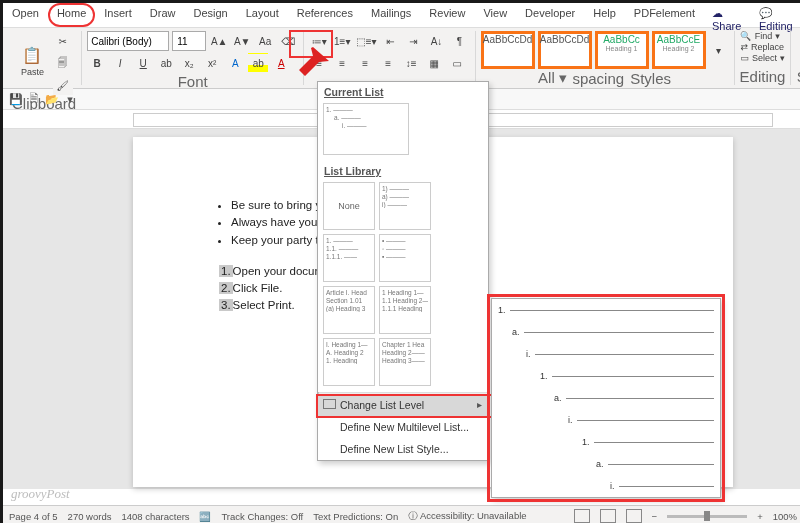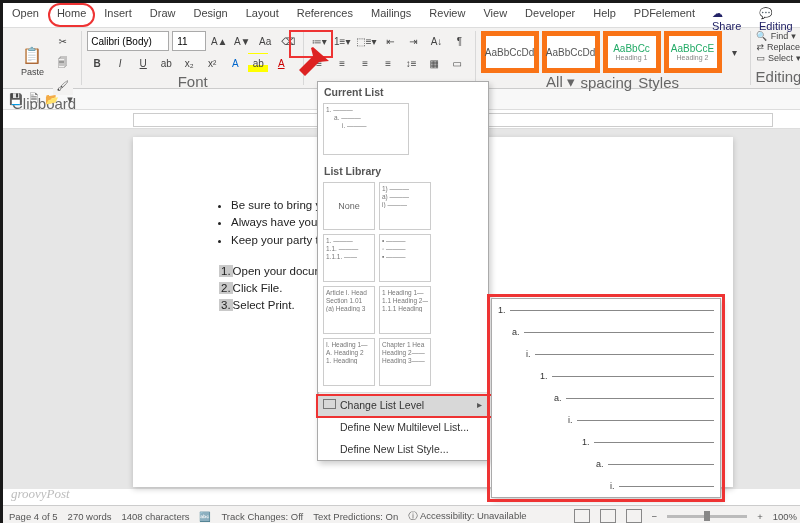--- a/index.html
+++ b/index.html
@@ -16,21 +16,21 @@
   .ribbon{height:54px;background:#f3f2f1;border-bottom:1px solid #ccc;display:flex;align-items:flex-start;padding:3px 4px;gap:0;}
   .rgroup{display:flex;flex-direction:column;align-items:center;border-right:1px solid #d8d8d8;padding:0 5px;height:100%;justify-content:space-between;}
   .rgroup:last-child{border-right:none;}
   .rrow{display:flex;align-items:center;gap:3px;}
   .rbtn{min-width:18px;height:18px;border:1px solid transparent;display:flex;align-items:center;justify-content:center;font-size:10px;color:#444;background:#f3f2f1;}
   .rlabel{font-size:15px;color:#666;}
   .big-btn{width:34px;height:38px;display:flex;flex-direction:column;align-items:center;justify-content:flex-start;font-size:9px;color:#444;gap:1px;}
   .big-ico{width:22px;height:22px;display:flex;align-items:center;justify-content:center;font-size:16px;}
   .font-sel{border:1px solid #aaa;background:#fff;font-size:10px;padding:1px 3px;width:74px;height:16px;}
   .size-sel{border:1px solid #aaa;background:#fff;font-size:10px;padding:1px 4px;width:24px;height:16px;}
-  .style-item{width:48px;height:32px;border:5px solid #f97316;background:#fff;font-size:8px;display:flex;flex-direction:column;align-items:center;justify-content:center;color:#555;}
+  .style-item{width:48px;height:32px;border:3px solid #f97316;background:#fff;font-size:8px;display:flex;flex-direction:column;align-items:center;color:#555;}
   .style-item .st-t{font-size:10px;}
   .style-item .st-l{font-size:7px;color:#888;}
   .editing-row{display:flex;align-items:center;gap:3px;font-size:9px;color:#444;}
   
   .ml-ribbon-hl{position:absolute;left:286px;top:27px;width:40px;height:24px;border:2px solid #e33;}
   
   .arrow{position:absolute;left:266px;top:42px;width:60px;height:40px;pointer-events:none;}
   
   .quickbar{height:20px;background:#f8f8f8;border-bottom:1px solid #ddd;display:flex;align-items:center;gap:4px;padding:0 6px;font-size:10px;color:#555;}
   .qico{width:14px;height:14px;display:flex;align-items:center;justify-content:center;font-size:11px;}
@@ -39,21 +39,21 @@
   .ruler{position:absolute;left:130px;right:30px;top:3px;height:12px;background:#fff;border:1px solid #ccc;}
   
   .docarea{position:relative;height:360px;background:#e6e6e6;}
   .page{position:absolute;left:130px;top:8px;width:600px;height:350px;background:#fff;box-shadow:0 2px 6px rgba(0,0,0,.2);}
   .doc-content{position:absolute;left:80px;top:60px;font-size:11.5px;color:#222;line-height:1.5;}
   .bul{list-style:disc;margin:0 0 14px 18px;padding:0;}
   .num{margin:0 0 0 6px;padding:0;}
   .num-hl{background:#c9c9c9;padding:0 2px;}
   
   .dd{position:absolute;left:314px;top:78px;width:170px;background:#fff;border:1px solid #aaa;box-shadow:2px 3px 6px rgba(0,0,0,.2);font-size:10.5px;z-index:10;}
-  .dd-head{font-weight:600;padding:4px 6px 2px;color:#555;}
+  .dd-head{font-weight:600;padding:4px 6px 2px;color:#555;text-decoration:underline;}
   .dd-grid{display:flex;flex-wrap:wrap;gap:4px;padding:3px 5px 6px;}
   .dd-thumb{width:46px;height:42px;border:1px solid #ccc;background:#fff;font-size:6.5px;line-height:1.2;padding:2px;color:#777;}
   .dd-thumb .r{white-space:nowrap;overflow:hidden;}
   .dd-thumb.none{display:flex;align-items:center;justify-content:center;font-size:9px;color:#666;}
   .dd-thumb.current{width:80px;height:46px;}
   .dd-sep{border-top:1px solid #ddd;margin:0;}
   .dd-item{padding:5px 8px 5px 22px;position:relative;color:#333;}
   .dd-item.hover{background:#d8d8d8;}
   .dd-item.hover::before{content:"";position:absolute;left:5px;top:5px;width:11px;height:8px;border:1px solid #777;}
   .dd-item .caret{position:absolute;right:6px;top:5px;font-size:10px;color:#555;}

